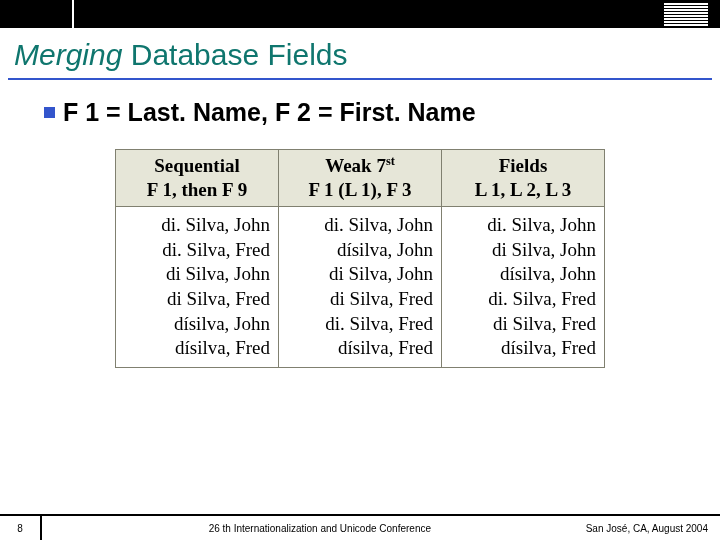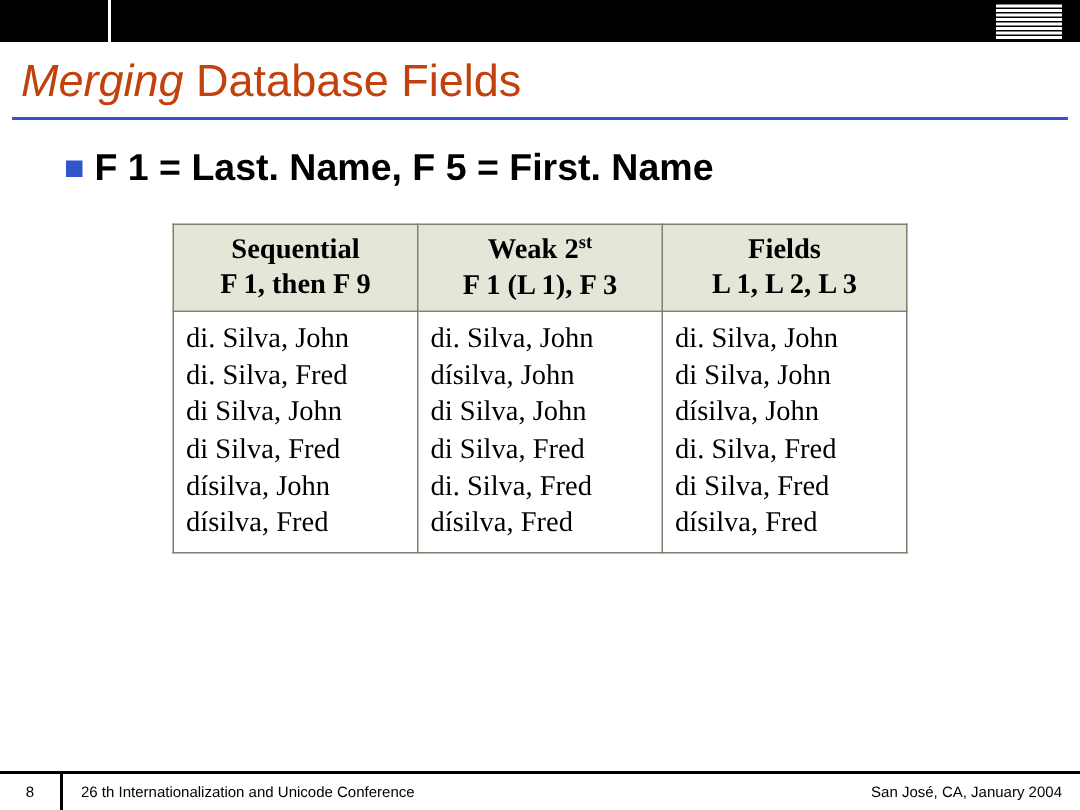--- a/index.html
+++ b/index.html
@@ -29,21 +29,21 @@
     display: flex;
     flex-direction: column;
     gap: 1px;
   }
   .ibm-logo .bar {
     width: 44px;
     height: 2px;
     background: #fff;
   }
   .title {
-    color: #c2410c;
+    color: #0f766e;
     font-size: 30px;
     font-weight: 400;
     padding: 10px 14px 6px 14px;
   }
   .title .em { font-style: italic; }
   .hr { height: 2px; background: #3355cc; margin: 0 8px 0 8px; }
   .bullet-line {
     display: flex;
     align-items: center;
     gap: 8px;
@@ -80,20 +80,21 @@
   }
   th sup { font-size: 0.65em; text-align: center; }
   td {
     border: 1px solid #808070;
     font-family: "Times New Roman", serif;
     font-size: 19px;
     padding: 6px 8px;
     vertical-align: top;
     line-height: 1.3;
     white-space: nowrap;
+    text-align: right;
   }
   .footer {
     position: absolute;
     bottom: 0;
     left: 0;
     right: 0;
     height: 26px;
     border-top: 2px solid #000;
     display: flex;
     align-items: center;
@@ -103,20 +104,21 @@
   .footer .pagenum {
     width: 42px;
     text-align: center;
     border-right: 2px solid #000;
     height: 100%;
     line-height: 26px;
   }
   .footer .fleft {
     flex: 1;
     padding-left: 12px;
+    text-align: center;
   }
   .footer .fright {
     padding-right: 12px;
   }
 </style>
 </head>
 <body>
 
 <div class="topbar">
   <div class="tab-divider"></div>
@@ -132,33 +134,33 @@
   </div>
 </div>
 
 <h1 class="title">
   <span class="em">Merging</span><span> Database Fields</span>
 </h1>
 <div class="hr"></div>
 
 <div class="bullet-line">
   <div class="bullet"></div>
-  <div class="bullet-text">F 1 = Last. Name, F 5 = First. Name</div>
+  <div class="bullet-text">F 1 = Last. Name, F 2 = First. Name</div>
 </div>
 
 <div class="table-wrap">
   <table>
     <thead>
       <tr>
         <th>
           <span>Sequential</span><br>
           <span>F 1, then F 9</span>
         </th>
         <th>
-          <span>Weak 2</span><sup>st</sup><br>
+          <span>Weak 7</span><sup>st</sup><br>
           <span>F 1 (L 1), F 3</span>
         </th>
         <th>
           <span>Fields</span><br>
           <span>L 1, L 2, L 3</span>
         </th>
       </tr>
     </thead>
     <tbody>
       <tr>
@@ -187,14 +189,14 @@
           <span>dísilva, Fred</span>
         </td>
       </tr>
     </tbody>
   </table>
 </div>
 
 <div class="footer">
   <div class="pagenum">8</div>
   <div class="fleft">26 th Internationalization and Unicode Conference</div>
-  <div class="fright">San José, CA, January 2004</div>
+  <div class="fright">San José, CA, August 2004</div>
 </div>
 
 </body></html>

